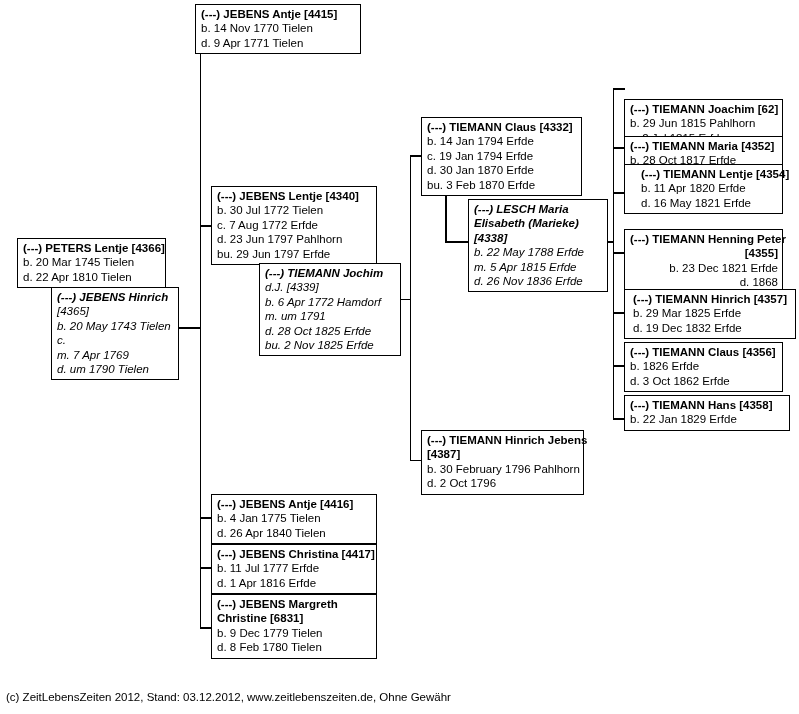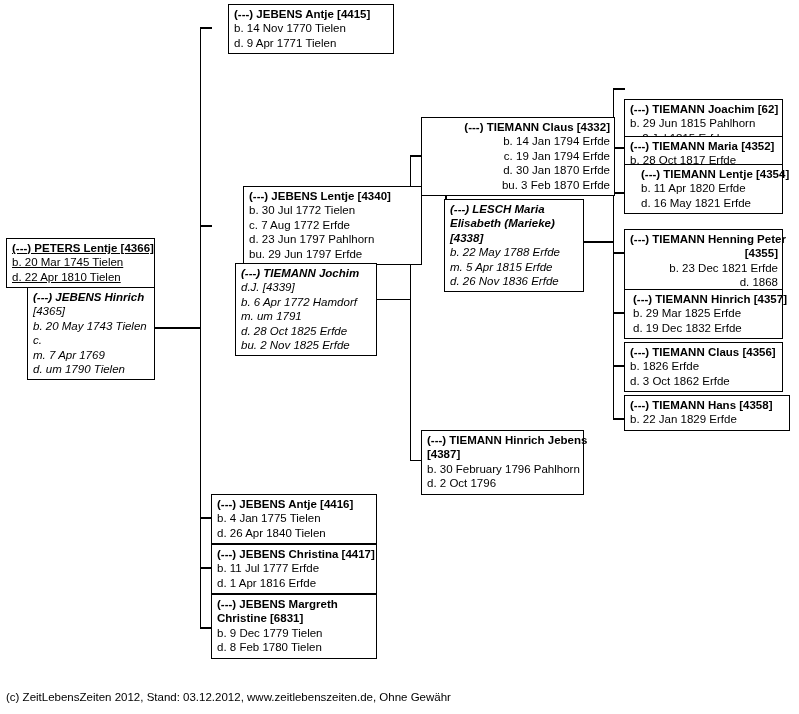--- a/index.html
+++ b/index.html
@@ -17,21 +17,21 @@
     border:1.5px solid #000;
     background:#fff;
     box-sizing:border-box;
     padding:2px 4px 3px 5px;
     font-size:11.5px;
     line-height:14.4px;
     white-space:nowrap;
     z-index:3;
   }
   .box .nm{font-weight:bold;}
-  .box.it{font-style:italic;}
+  .box.it{font-style:italic;margin-left:24px;}
   .box.it .nm{font-weight:bold;font-style:italic;}
   .ln{display:block;}
 
   .edge{position:absolute;background:#000;z-index:1;}
   .edge.h{height:1.5px;}
   .edge.v{width:1.5px;}
 
   .footer{
     position:absolute;
     left:6px;top:691px;
@@ -67,42 +67,42 @@
 
   <div class="edge v" style="left:612.5px;top:88px;height:331px;"></div>
   <div class="edge h" style="left:612.5px;top:88px;width:12px;"></div>
   <div class="edge h" style="left:612.5px;top:147px;width:12px;"></div>
   <div class="edge h" style="left:612.5px;top:192px;width:12px;"></div>
   <div class="edge h" style="left:612.5px;top:252px;width:12px;"></div>
   <div class="edge h" style="left:612.5px;top:312px;width:12px;"></div>
   <div class="edge h" style="left:612.5px;top:365px;width:12px;"></div>
   <div class="edge h" style="left:612.5px;top:418px;width:12px;"></div>
 
-  <div class="box" style="left:6px;top:238px;width:149px;text-decoration:underline;">
+  <div class="box" style="left:17px;top:238px;width:149px;">
     <span class="ln nm">(---) PETERS Lentje [4366]</span>
     <span class="ln">b. 20 Mar 1745 Tielen</span>
     <span class="ln">d. 22 Apr 1810 Tielen</span>
   </div>
 
   <div class="box it" style="left:27px;top:287px;width:128px;">
     <span class="ln nm">(---) JEBENS Hinrich</span>
     <span class="ln">[4365]</span>
     <span class="ln">b. 20 May 1743 Tielen</span>
     <span class="ln">c.</span>
     <span class="ln">m. 7 Apr 1769</span>
     <span class="ln">d. um 1790 Tielen</span>
   </div>
 
-  <div class="box" style="left:228px;top:4px;width:166px;">
+  <div class="box" style="left:195px;top:4px;width:166px;">
     <span class="ln nm">(---) JEBENS Antje [4415]</span>
     <span class="ln">b. 14 Nov 1770 Tielen</span>
     <span class="ln">d. 9 Apr 1771 Tielen</span>
   </div>
 
-  <div class="box" style="left:211px;top:186px;width:179px;margin-left:32px;">
+  <div class="box" style="left:211px;top:186px;width:166px;">
     <span class="ln nm">(---) JEBENS Lentje [4340]</span>
     <span class="ln">b. 30 Jul 1772 Tielen</span>
     <span class="ln">c. 7 Aug 1772 Erfde</span>
     <span class="ln">d. 23 Jun 1797 Pahlhorn</span>
     <span class="ln">bu. 29 Jun 1797 Erfde</span>
   </div>
 
   <div class="box it" style="left:235px;top:263px;width:142px;">
     <span class="ln nm">(---) TIEMANN Jochim</span>
     <span class="ln">d.J. [4339]</span>
@@ -124,21 +124,21 @@
     <span class="ln">d. 1 Apr 1816 Erfde</span>
   </div>
 
   <div class="box" style="left:211px;top:594px;width:166px;">
     <span class="ln nm">(---) JEBENS Margreth</span>
     <span class="ln nm">Christine [6831]</span>
     <span class="ln">b. 9 Dec 1779 Tielen</span>
     <span class="ln">d. 8 Feb 1780 Tielen</span>
   </div>
 
-  <div class="box" style="left:421px;top:117px;width:194px;text-align:right;">
+  <div class="box" style="left:421px;top:117px;width:161px;">
     <span class="ln nm">(---) TIEMANN Claus [4332]</span>
     <span class="ln">b. 14 Jan 1794 Erfde</span>
     <span class="ln">c. 19 Jan 1794 Erfde</span>
     <span class="ln">d. 30 Jan 1870 Erfde</span>
     <span class="ln">bu. 3 Feb 1870 Erfde</span>
   </div>
 
   <div class="box it" style="left:444px;top:199px;width:140px;">
     <span class="ln nm">(---) LESCH Maria</span>
     <span class="ln nm">Elisabeth (Marieke)</span>
@@ -174,21 +174,21 @@
     <span class="ln">d. 16 May 1821 Erfde</span>
   </div>
 
   <div class="box" style="left:624px;top:229px;width:159px;text-align:right;">
     <span class="ln nm">(---) TIEMANN Henning Peter</span>
     <span class="ln nm">[4355]</span>
     <span class="ln">b. 23 Dec 1821 Erfde</span>
     <span class="ln">d. 1868</span>
   </div>
 
-  <div class="box" style="left:624px;top:289px;width:159px;padding-left:8px;">
+  <div class="box" style="left:624px;top:289px;width:172px;padding-left:8px;">
     <span class="ln nm">(---) TIEMANN Hinrich [4357]</span>
     <span class="ln">b. 29 Mar 1825 Erfde</span>
     <span class="ln">d. 19 Dec 1832 Erfde</span>
   </div>
 
   <div class="box" style="left:624px;top:342px;width:159px;">
     <span class="ln nm">(---) TIEMANN Claus [4356]</span>
     <span class="ln">b. 1826 Erfde</span>
     <span class="ln">d. 3 Oct 1862 Erfde</span>
   </div>

